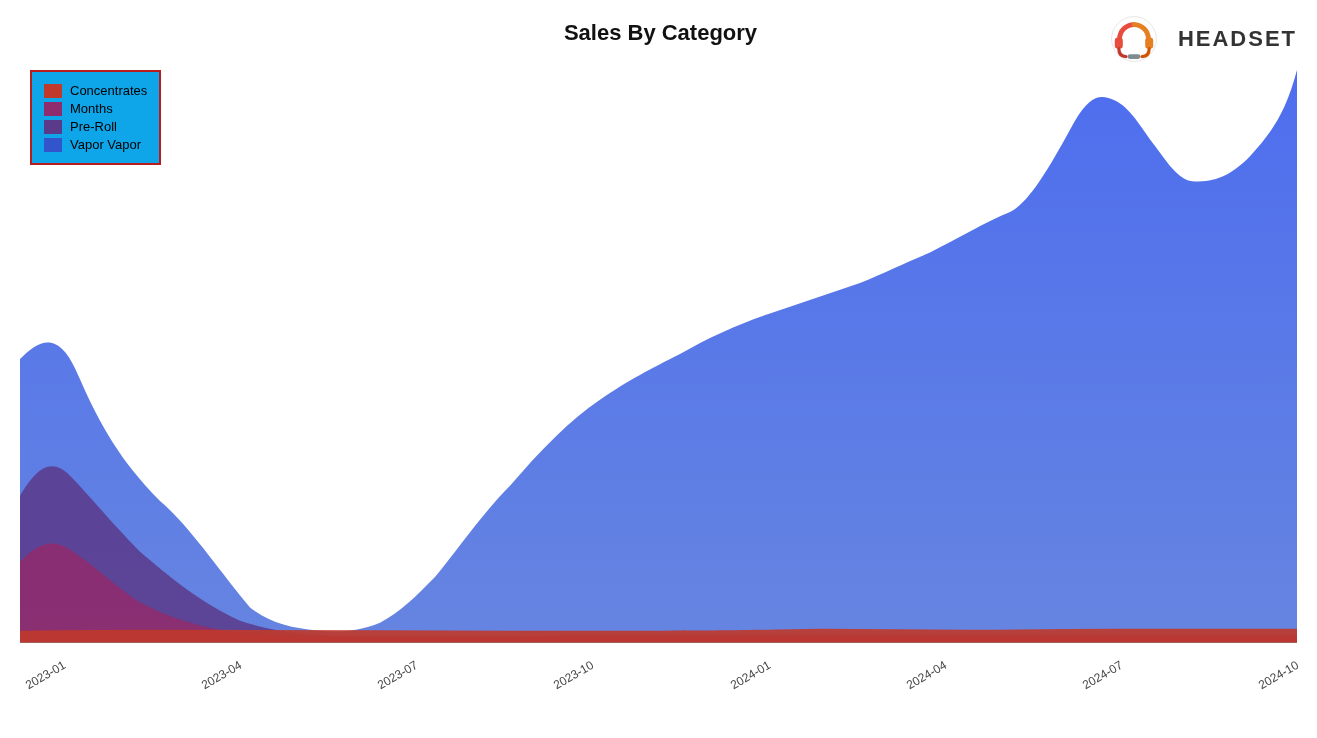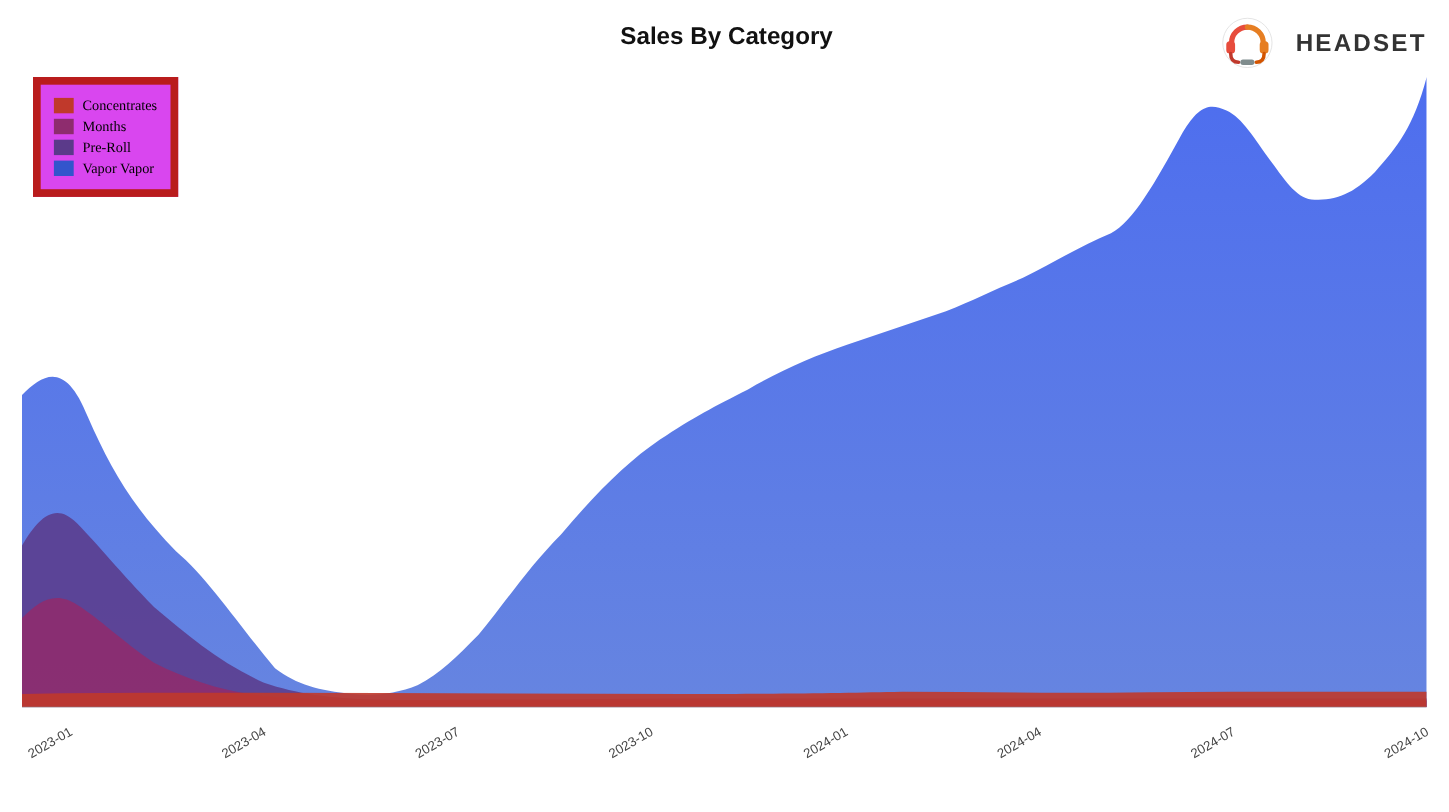--- a/index.html
+++ b/index.html
@@ -40,26 +40,25 @@
       font-size: 22px;
       font-weight: bold;
       color: #333;
       letter-spacing: 2px;
       text-transform: uppercase;
     }
     .legend {
       position: absolute;
       top: 70px;
       left: 30px;
-      background: #d946ef;
-      border: 7px solid #b91c1c;
+      background: #0ea5e9;
+      border: 2px solid #b91c1c;
       padding: 8px 12px;
       font-size: 13px;
       z-index: 10;
-      font-family: Liberation Serif, serif;
     }
     .legend-item {
       display: flex;
       align-items: center;
       gap: 8px;
       margin: 3px 0;
     }
     .legend-color {
       width: 18px;
       height: 14px;

